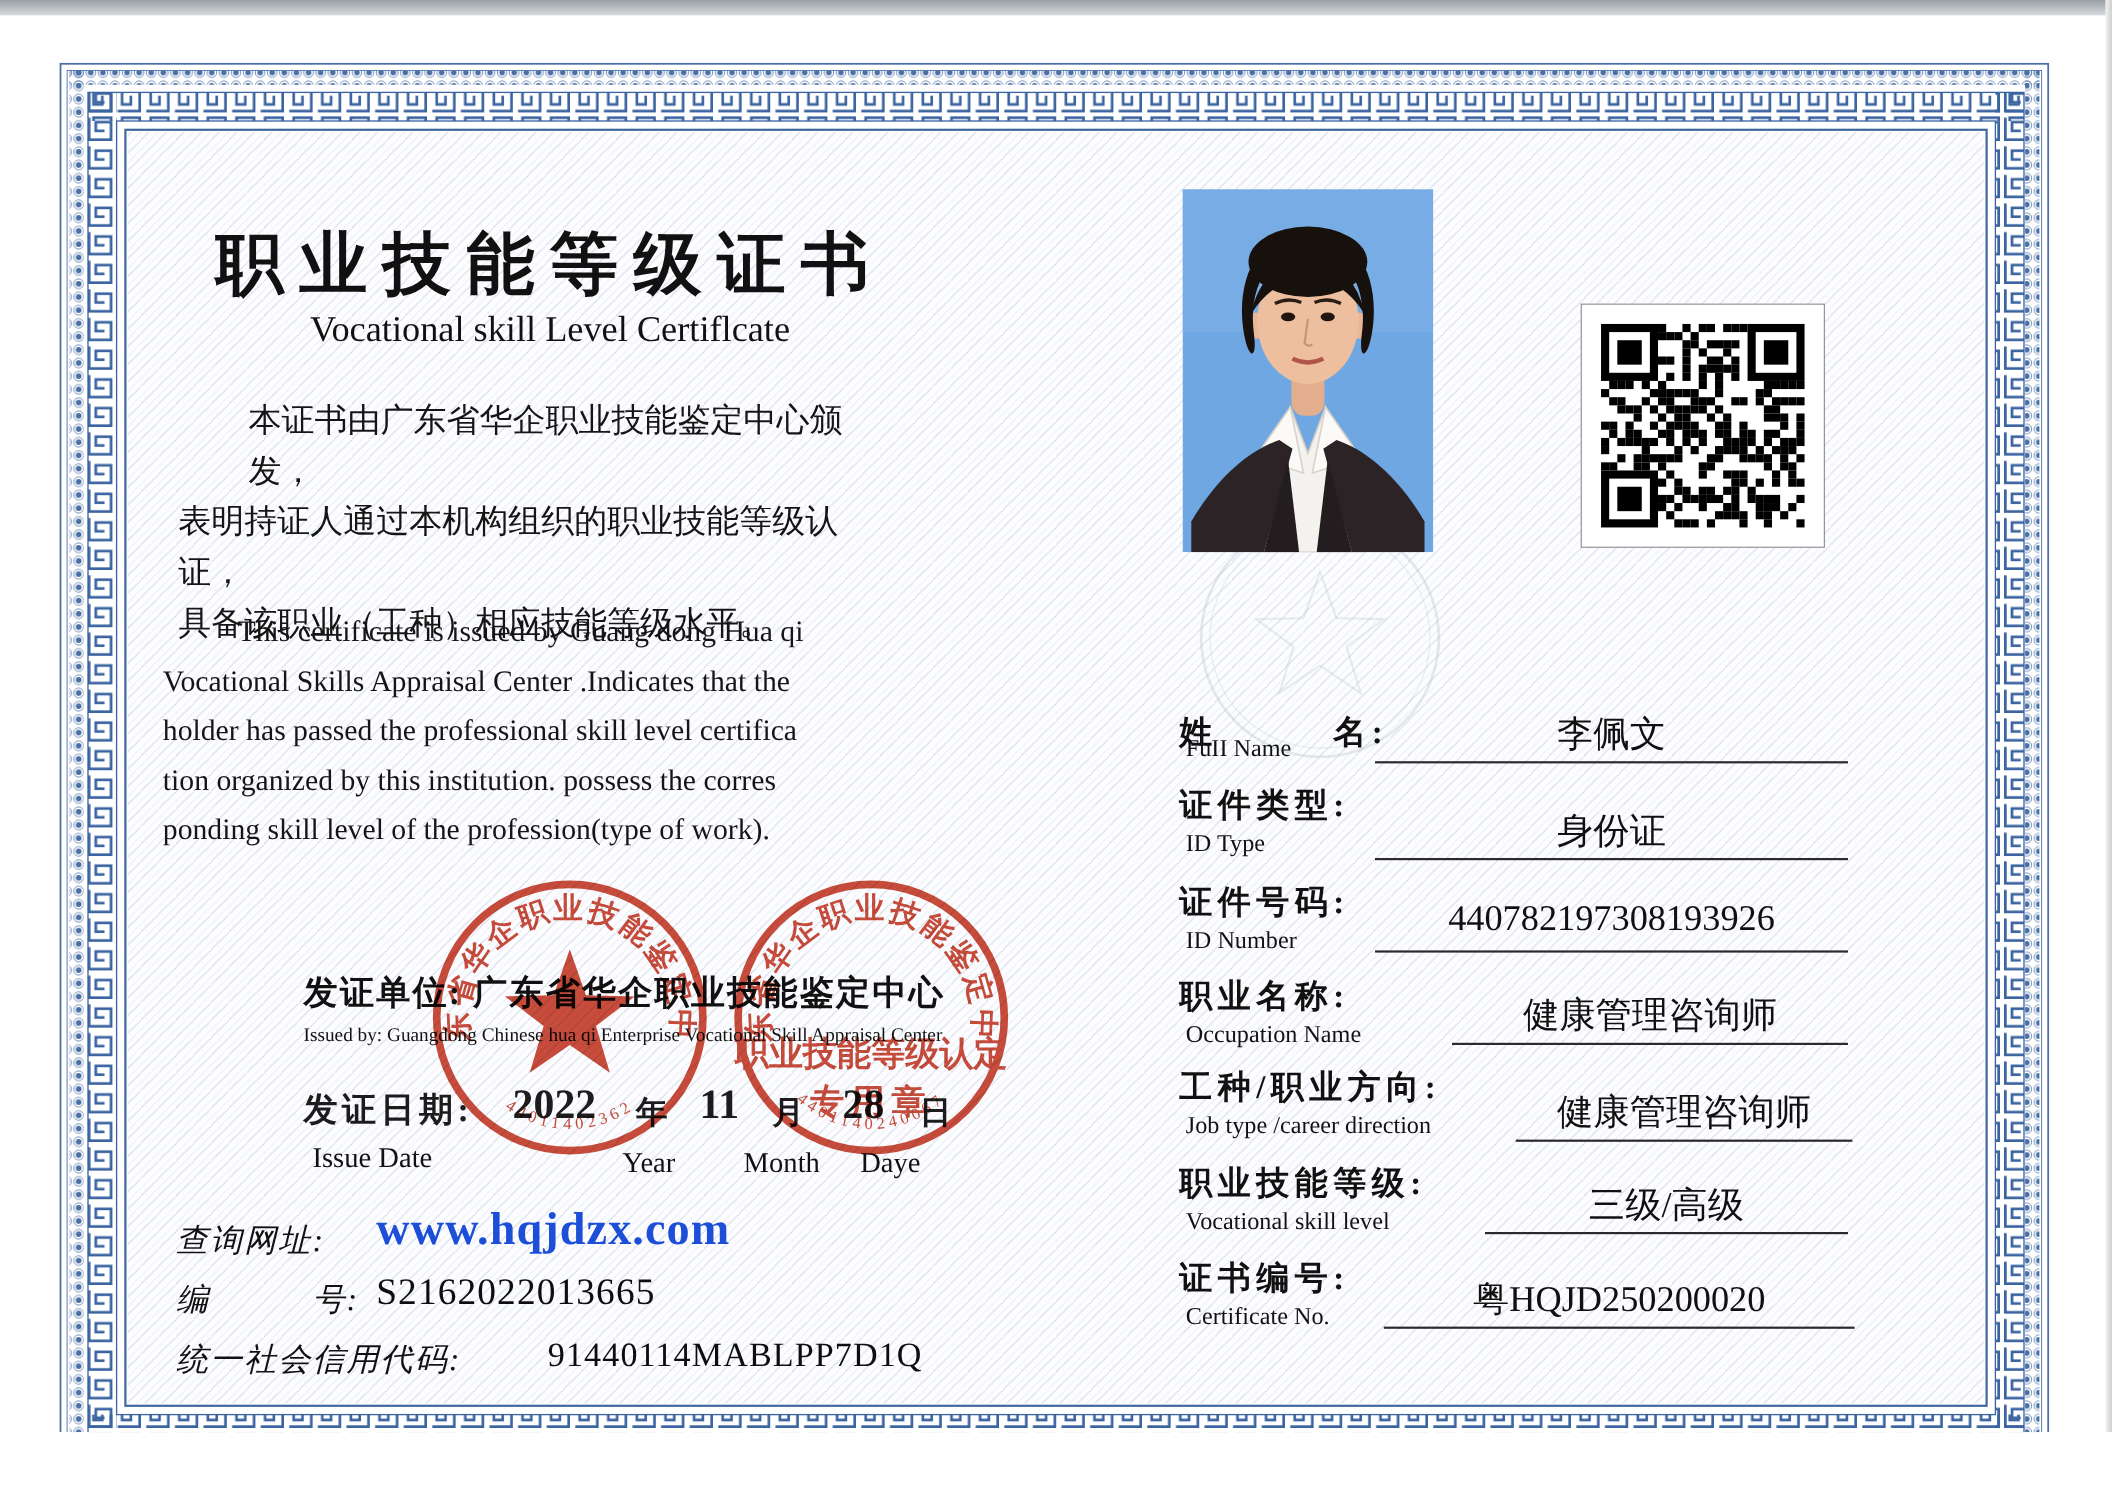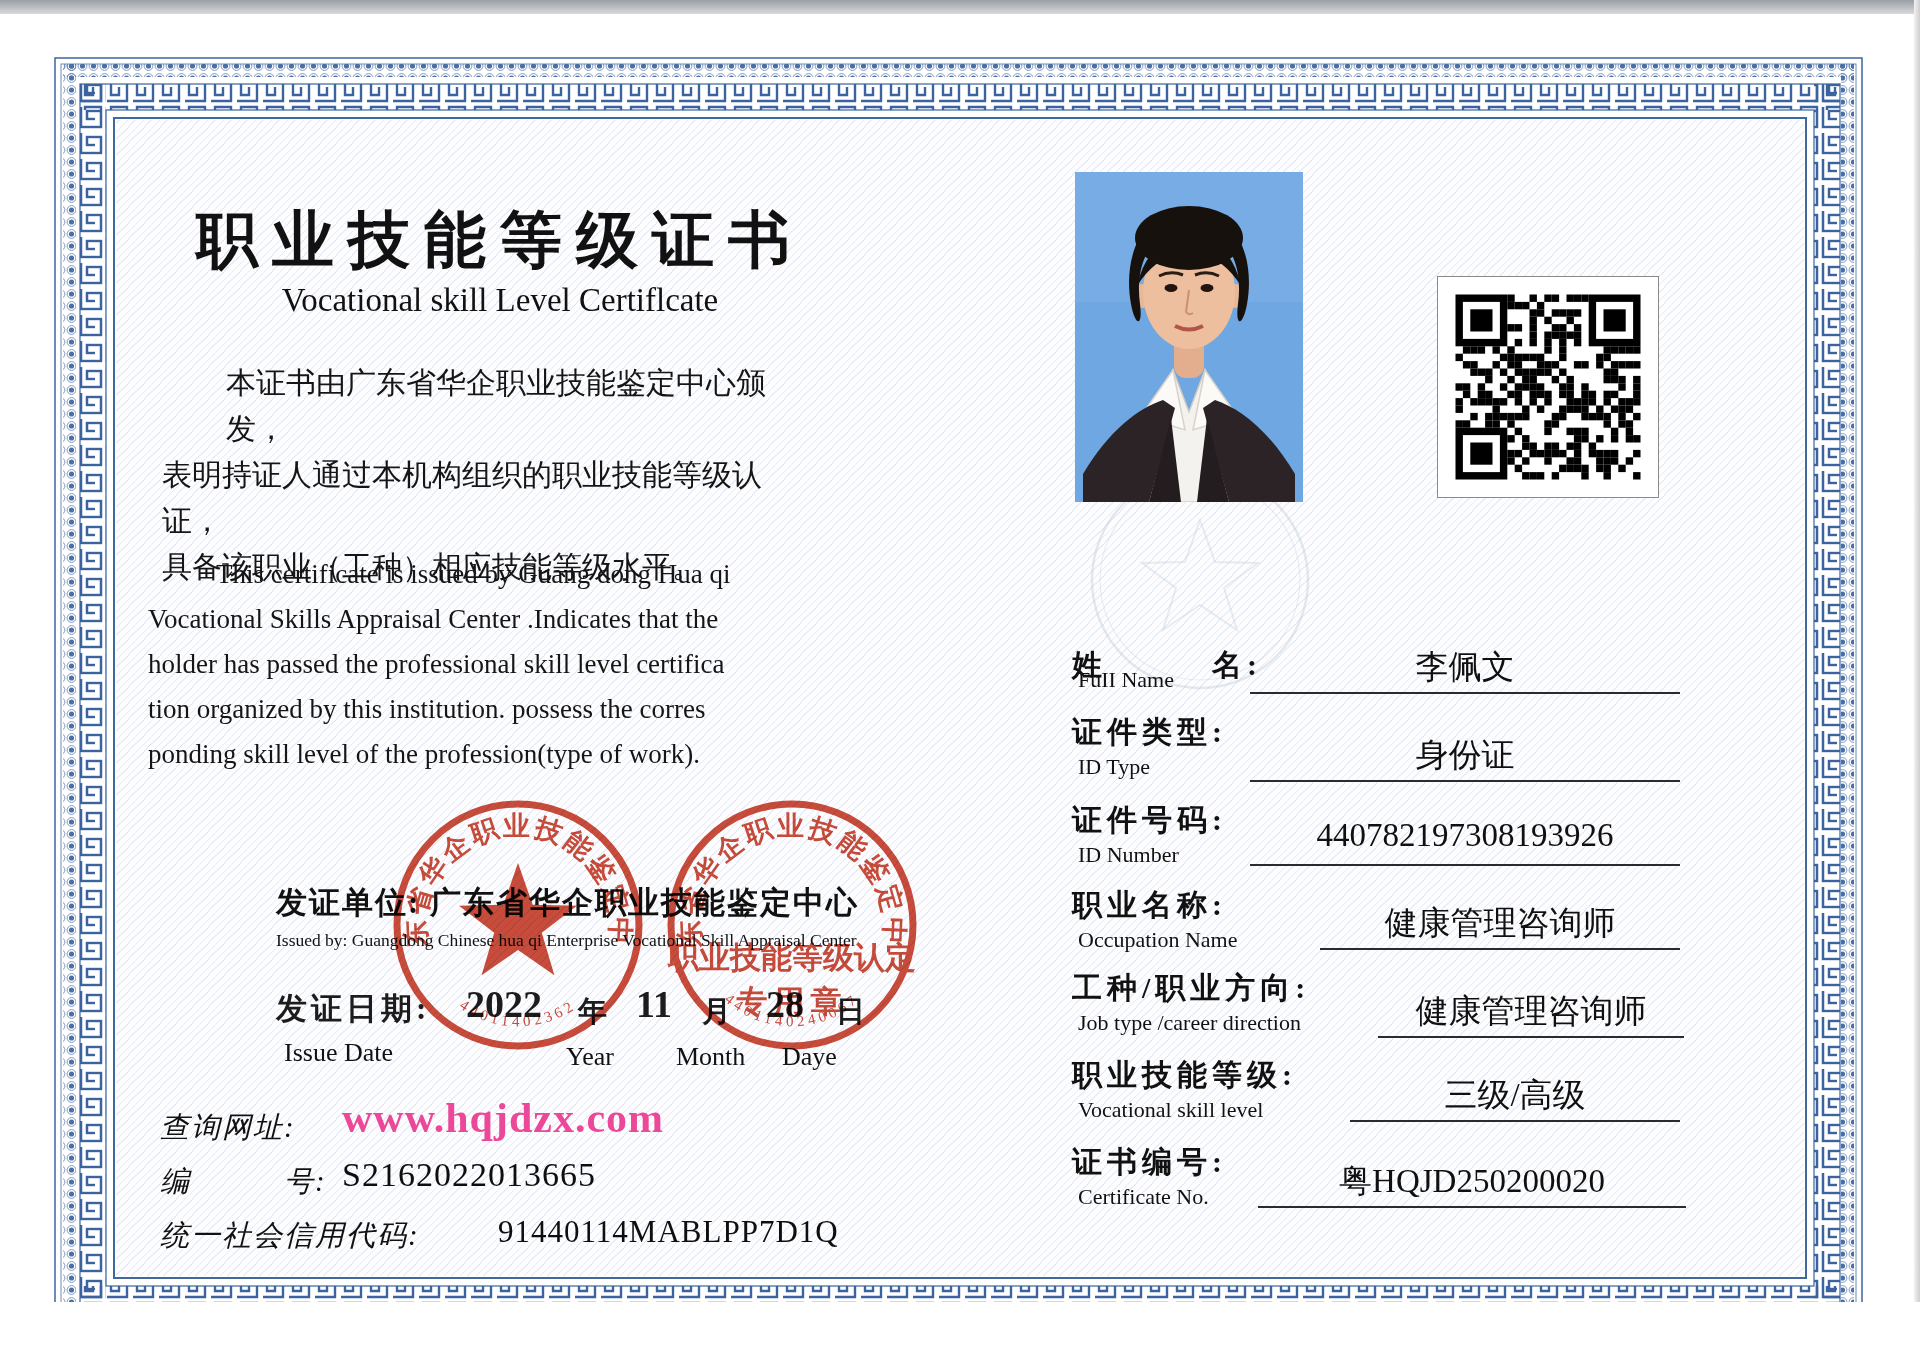--- a/index.html
+++ b/index.html
@@ -21,21 +21,21 @@
 
   .issuer-zh{left:276px;top:882px;font-size:31px;font-weight:bold;letter-spacing:2px;color:#111;}
   .issuer-en{left:276px;top:930px;font-size:17.5px;color:#111;}
 
   .date-zh{left:276px;top:985px;font-size:31px;font-weight:bold;letter-spacing:4px;}
   .d-num{font-size:38px;font-weight:bold;}
   .d-unit{font-size:29px;font-weight:bold;}
   .d-sub{font-size:26px;color:#111;}
 
   .f-label{font-size:29px;letter-spacing:2px;color:#111;font-style:italic;}
-  .f-url{font-size:42px;font-weight:bold;letter-spacing:1px;color:#ec4899;}
+  .f-url{font-size:42px;font-weight:bold;letter-spacing:1px;color:#1d4ed8;}
   .f-serial{font-size:34px;color:#0e0e0e;letter-spacing:1px;}
   .f-credit{font-size:31px;color:#0e0e0e;letter-spacing:1px;}
 
   
   .frow-zh{font-size:30px;font-weight:bold;letter-spacing:5px;color:#111;white-space:nowrap;}
   .frow-en{font-size:22px;color:#111;white-space:nowrap;}
   .frow-val{font-size:33px;color:#101010;text-align:center;white-space:nowrap;}
   .underline{height:0;border-bottom:2px solid #2b2b2b;}
 
   .photo-frame{left:1075px;top:172px;width:228px;height:330px;}

